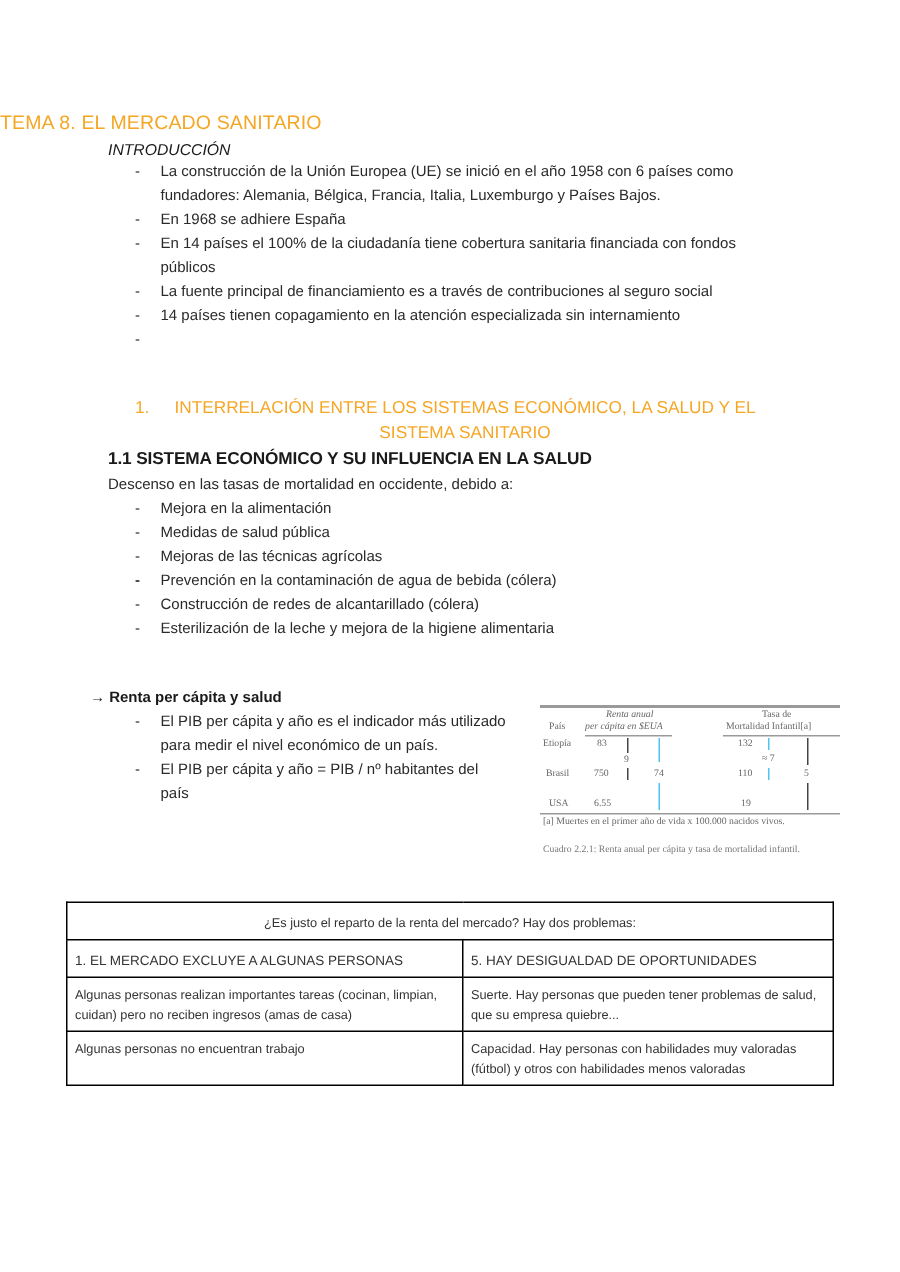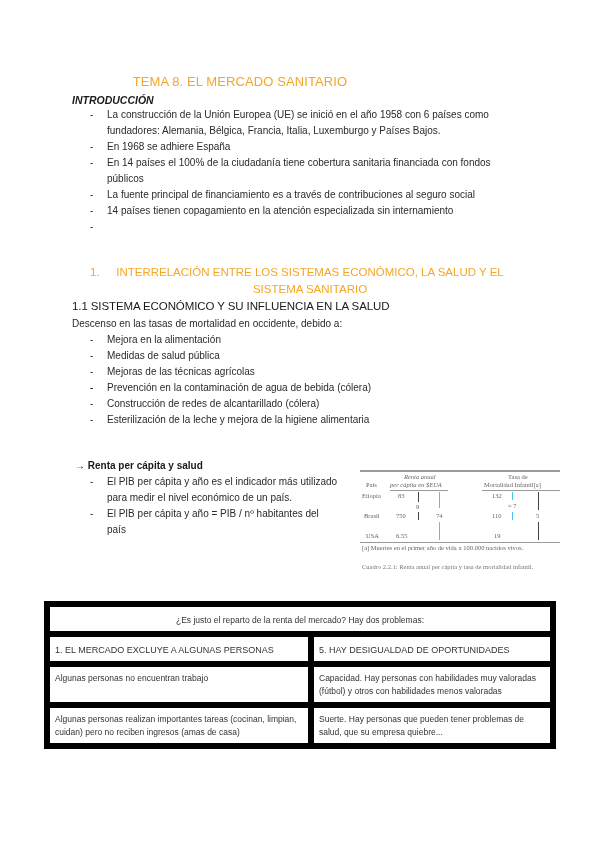--- a/index.html
+++ b/index.html
@@ -1,49 +1,49 @@
 <!DOCTYPE html>
 <html><head>
   <meta charset="utf-8">
   <style>
     * { box-sizing: border-box; margin: 0; padding: 0; }
     html, body { width: 600px; height: 848px; background: #ffffff; overflow: hidden; }
     body { font-family: "Liberation Sans", "DejaVu Sans", sans-serif; color: #222222; position: relative; }
     .page { position: absolute; left: 0; top: 0; width: 600px; height: 848px; }
 
-    .title { position: absolute; left: 0; top: 74px; width: 480px; text-align: center; font-size: 13px; color: #f5a623; letter-spacing: 0.1px; }
-    .intro-heading { position: absolute; left: 72px; top: 94px; font-size: 10.5px; font-weight: bold; font-style: italic; color: #1a1a1a; }
+    .title { position: absolute; left: 0; top: 74px; width: 480px; text-align: left; font-size: 13px; color: #f5a623; letter-spacing: 0.1px; }
+    .intro-heading { position: absolute; left: 72px; top: 94px; font-size: 10.5px; font-weight: normal; font-style: italic; color: #1a1a1a; }
 
     .dash-list { position: absolute; list-style: none; font-size: 10px; color: #2a2a2a; line-height: 16px; }
     .dash-list li { position: relative; padding-left: 17px; margin-bottom: 0px; }
     .dash-list li .dash { position: absolute; left: 0; top: 0; }
 
     #intro-list { left: 90px; top: 107px; width: 440px; }
 
     .sec1 { position: absolute; left: 90px; top: 264px; width: 420px; font-size: 11.5px; color: #f5a623; line-height: 17px; }
     .sec1 .num { position: absolute; left: 0; top: 0; }
     .sec1 .txt { display: block; padding-left: 20px; text-align: center; }
 
-    .sub11 { position: absolute; left: 72px; top: 300px; font-size: 11.5px; font-weight: normal; color: #1a1a1a; letter-spacing: -0.1px; }
+    .sub11 { position: absolute; left: 72px; top: 300px; font-size: 11.5px; font-weight: bold; color: #1a1a1a; letter-spacing: -0.1px; }
     .lead { position: absolute; left: 72px; top: 318px; font-size: 10px; color: #2a2a2a; text-align: right; }
     #causes-list { left: 90px; top: 332px; width: 380px; }
 
-    .renta-heading { position: absolute; left: 75px; top: 460px; font-size: 10px; font-weight: bold; color: #1a1a1a; }
+    .renta-heading { position: absolute; left: 60px; top: 460px; font-size: 10px; font-weight: bold; color: #1a1a1a; }
     #renta-list { left: 90px; top: 474px; width: 250px; }
 
     
     .fig { position: absolute; left: 360px; top: 470px; width: 232px; height: 110px; font-family: "Liberation Serif", serif; color: #666666; font-size: 6.5px; }
     .fig .rule { position: absolute; left: 0; width: 200px; background: #9a9a9a; }
     .fig .cell { position: absolute; white-space: nowrap; }
     .fig .vline { position: absolute; width: 1px; }
     .fig .caption { position: absolute; left: 2px; top: 93px; font-size: 6.5px; color: #777777; white-space: nowrap; }
 
     
     .ptable { position: absolute; left: 44px; top: 601px; width: 512px; border-collapse: collapse; font-size: 8.5px; color: #333333; }
-    .ptable td { border: 6px solid #000000; padding: 5px 5px 4px 5px; vertical-align: top; line-height: 13px; }
+    .ptable td { border: 1px solid #000000; padding: 5px 5px 4px 5px; vertical-align: top; line-height: 13px; }
     .ptable .hdr td { text-align: center; height: 25px; padding-top: 7px; }
     .ptable .colhdr td { height: 15px; font-size: 9px; padding-top: 7px; margin-left: 32px; }
     .ptable .c1 { width: 264px; }
   </style>
 </head>
 <body>
 
 <div class="page">
 
   <div class="title">TEMA 8. EL MERCADO SANITARIO</div>
@@ -133,23 +133,23 @@
   <table class="ptable">
     <tbody>
         <tr class="hdr">
       <td colspan="2">¿Es justo el reparto de la renta del mercado? Hay dos problemas:</td>
     </tr>
     <tr class="colhdr">
       <td class="c1">1. EL MERCADO EXCLUYE A ALGUNAS PERSONAS</td>
       <td>5. HAY DESIGUALDAD DE OPORTUNIDADES</td>
     </tr>
     <tr>
+      <td class="c1">Algunas personas realizan importantes tareas (cocinan, limpian, cuidan) pero no reciben ingresos (amas de casa)</td>
+      <td>Suerte. Hay personas que pueden tener problemas de salud, que su empresa quiebre...</td>
+    </tr>
+    <tr>
       <td class="c1">Algunas personas no encuentran trabajo</td>
       <td>Capacidad. Hay personas con habilidades muy valoradas (fútbol) y otros con habilidades menos valoradas</td>
-    </tr>
-    <tr>
-      <td class="c1">Algunas personas realizan importantes tareas (cocinan, limpian, cuidan) pero no reciben ingresos (amas de casa)</td>
-      <td>Suerte. Hay personas que pueden tener problemas de salud, que su empresa quiebre...</td>
     </tr>
   </tbody>
     </table>
 
 </div>
 
 </body></html>

